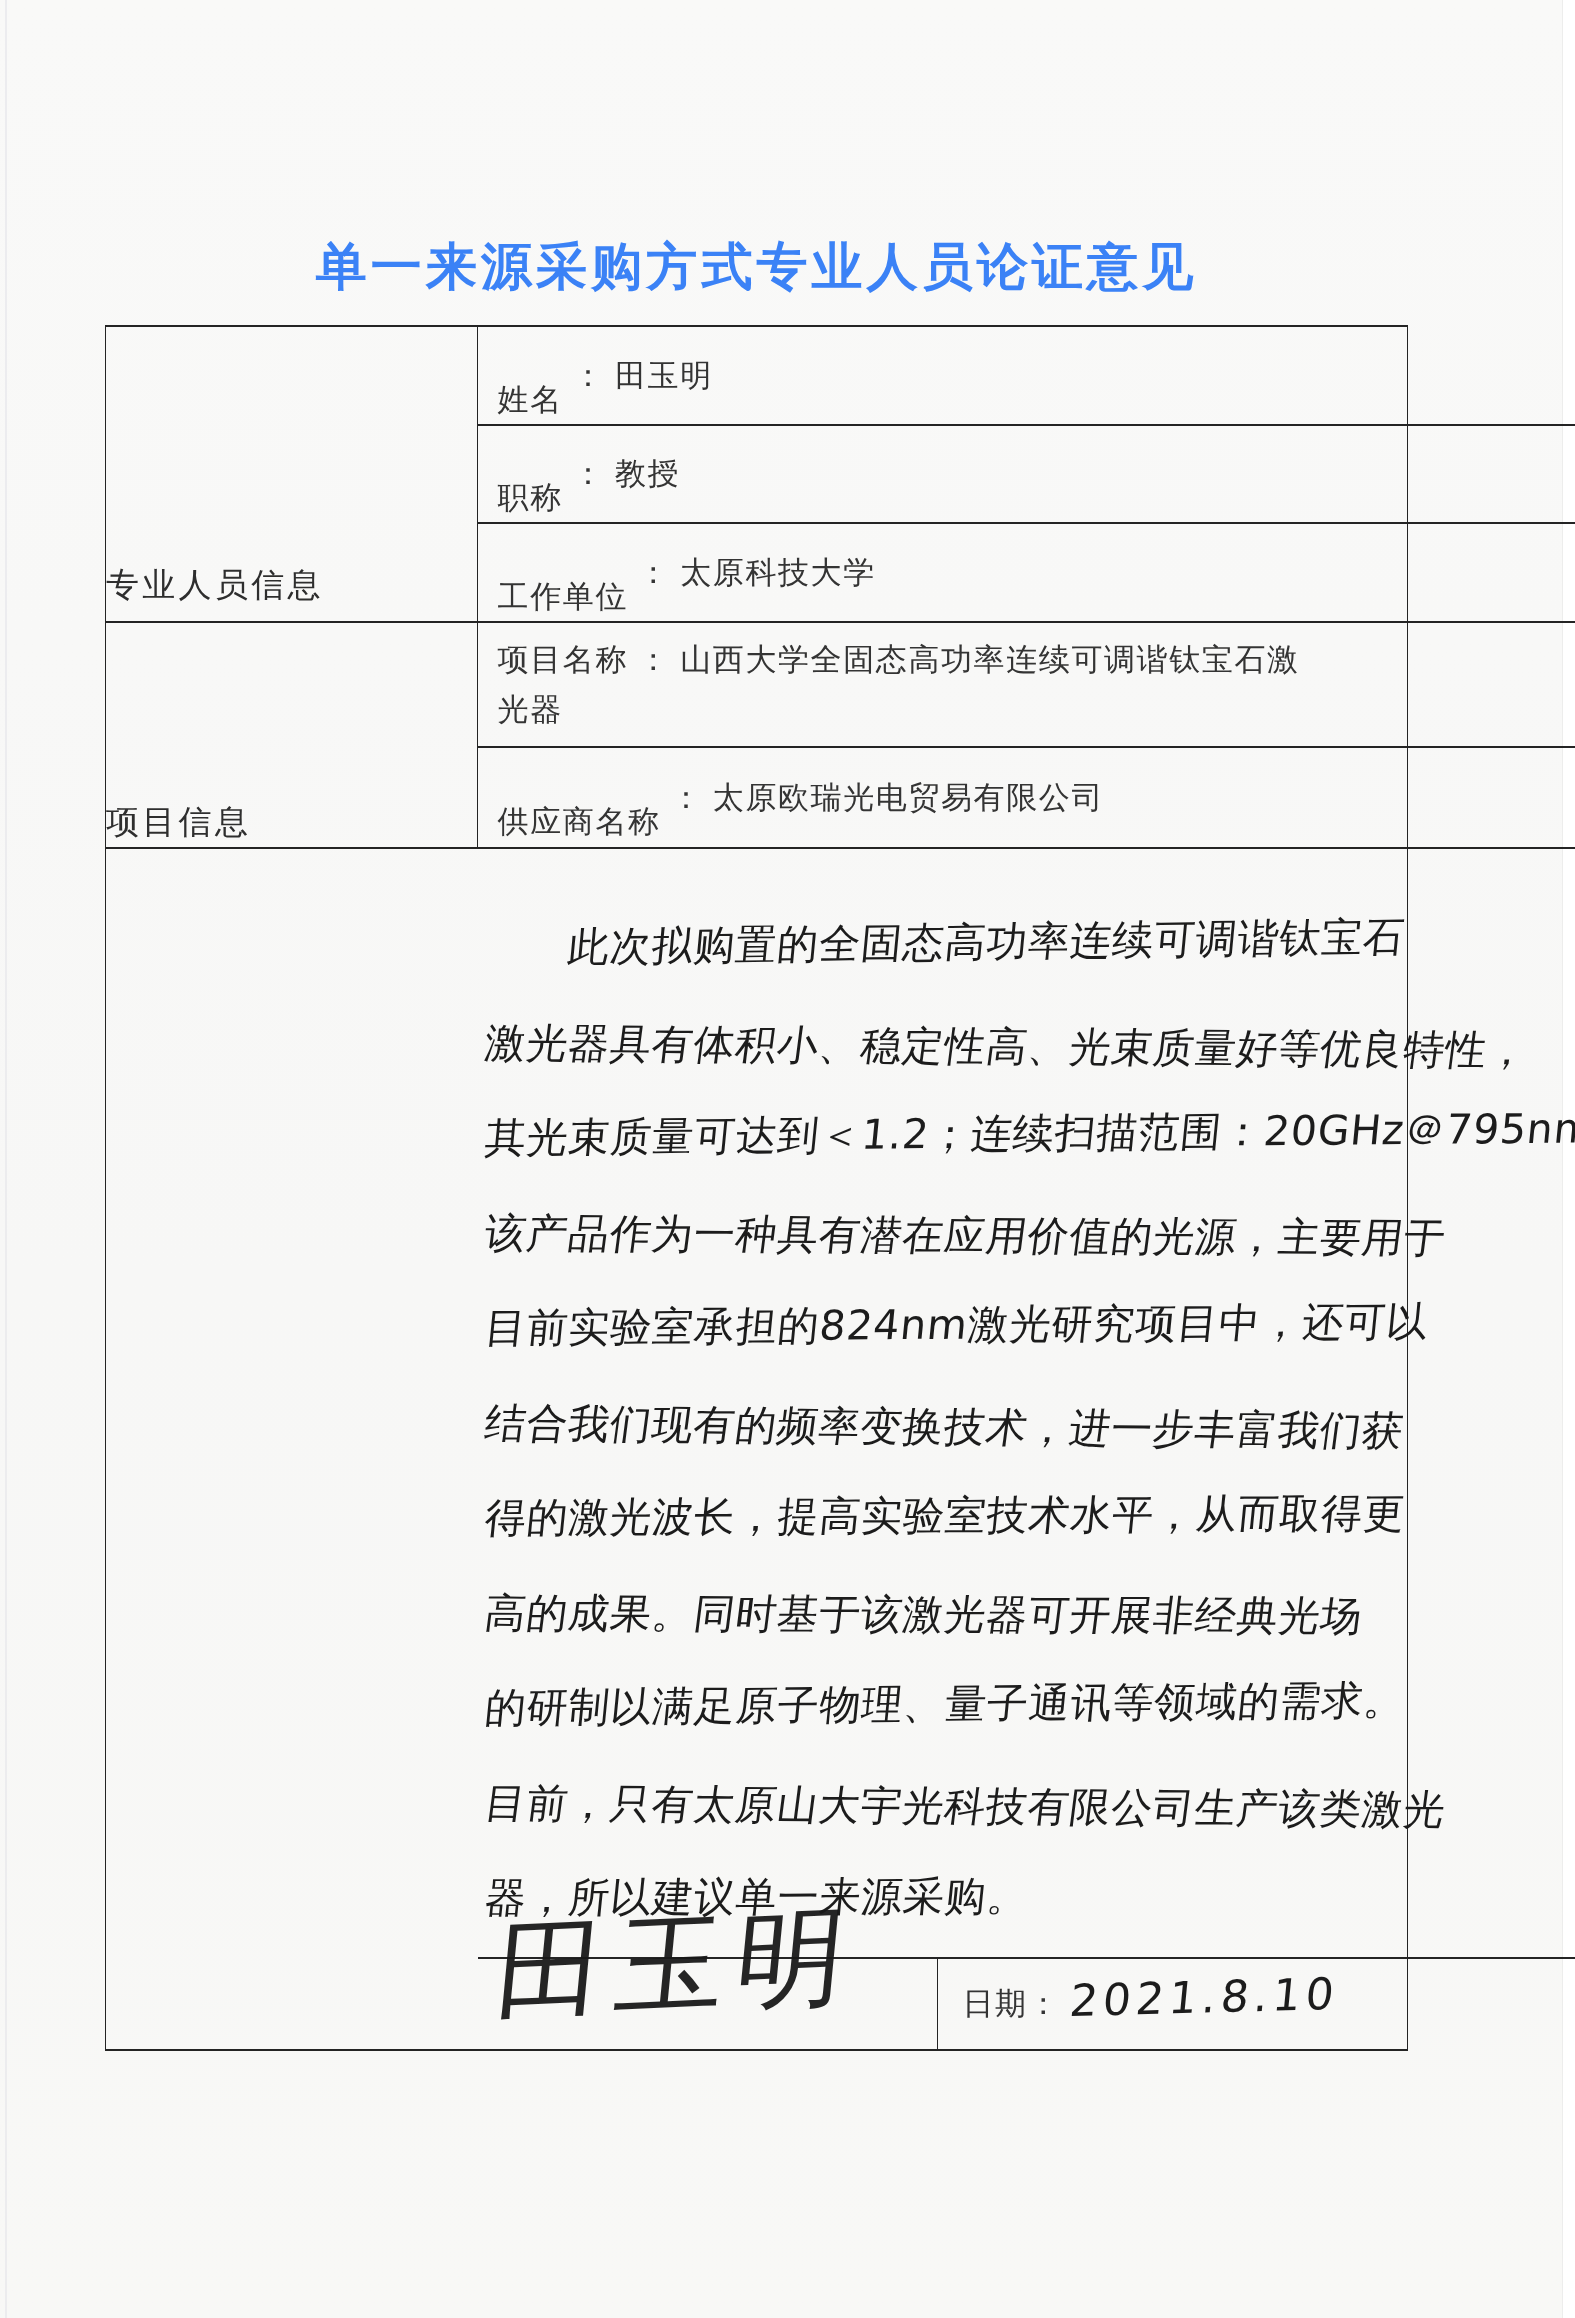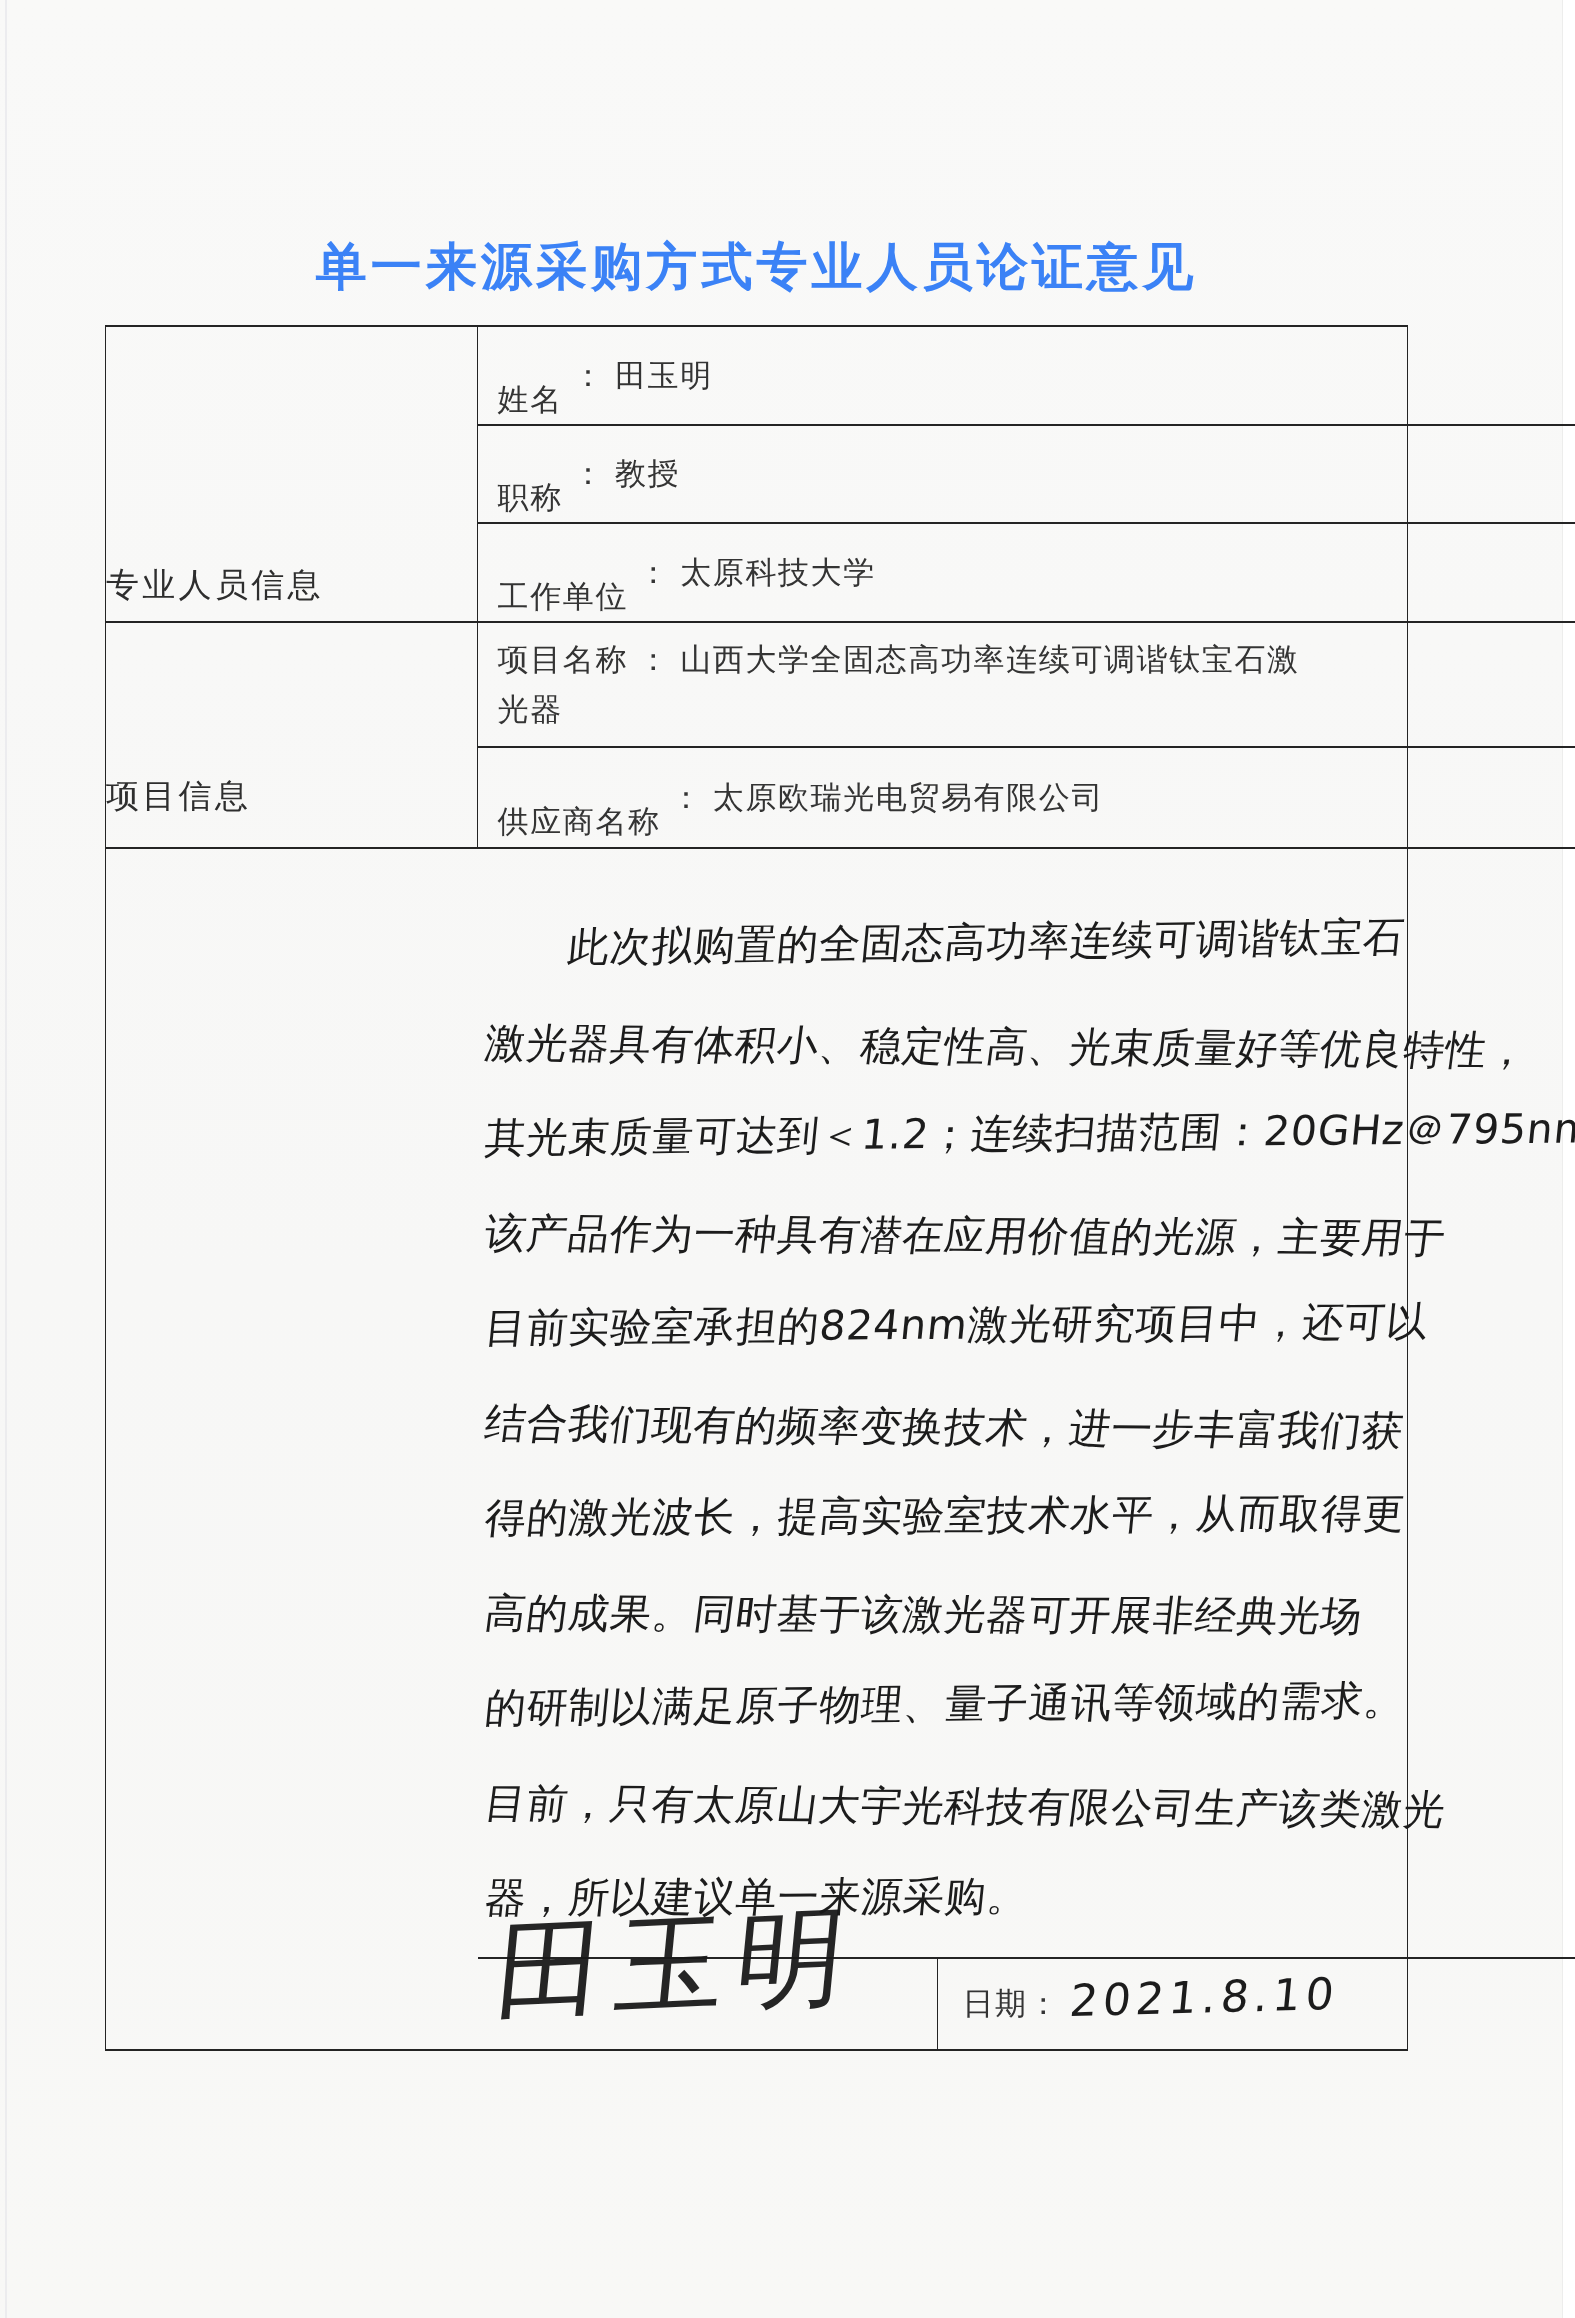--- a/index.html
+++ b/index.html
@@ -36,21 +36,21 @@
   }
   .cell{box-sizing:border-box;position:relative;}
   .br{border-right:1.6px solid #242424;}
   .bb{border-bottom:2.4px solid #242424;}
   
   .label-cell{
     display:flex;color:#2e2e2e;
     font-size:33px;letter-spacing:3.3px;
   }
   .c-personnel{grid-column:1;grid-row:1/4;align-items:flex-end;padding-bottom:13px;}
-  .c-project{grid-column:1;grid-row:4/6;align-items:flex-end;padding-bottom:28px;}
+  .c-project{grid-column:1;grid-row:4/6;align-items:flex-end;padding-bottom:2px;}
   .c-opinion-label{grid-column:1;grid-row:6;align-items:center;}
   .c-sign-label{grid-column:1;grid-row:7;align-items:center;}
   
   .field-cell{
     display:flex;align-items:center;padding-left:19.6px;
     color:#343434;font-size:31px;letter-spacing:1.6px;
   }
   .field-cell .f-label{margin-right:9.8px;margin-top:48px;}
   .field-cell .f-colon{margin-right:9.8px;}
   .c-name{grid-column:2/4;grid-row:1;}

